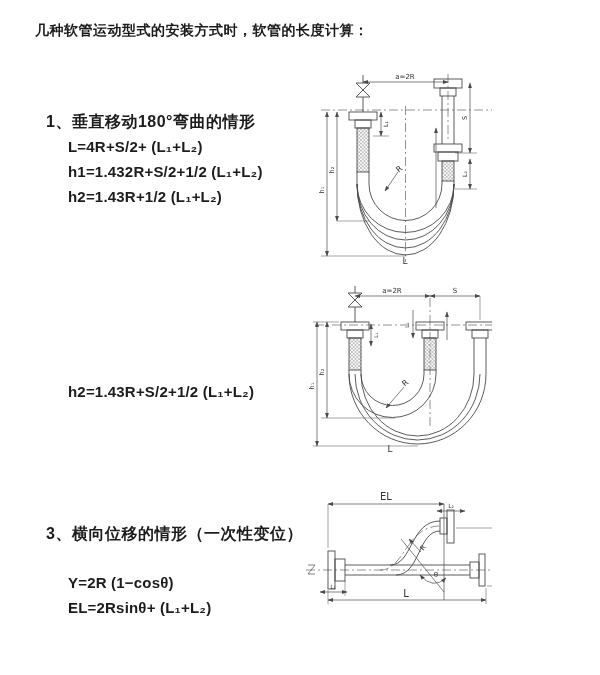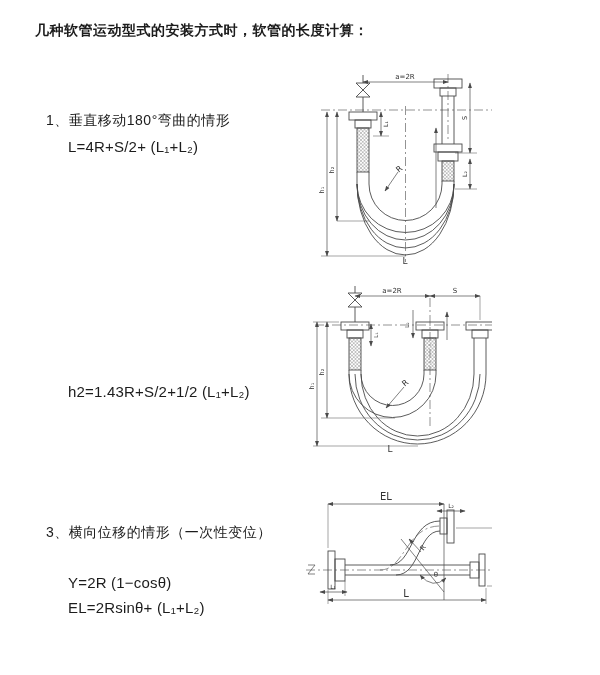--- a/index.html
+++ b/index.html
@@ -10,42 +10,44 @@
     font-family:"Liberation Sans","DejaVu Sans",sans-serif;
     color:#1c1c1c;
     overflow:hidden;
   }
   .doc-title{
     position:absolute;left:35px;top:22px;
     font-size:14px;font-weight:bold;letter-spacing:0.5px;
   }
   .sec-heading{
     position:absolute;left:46px;
-    font-size:14px;font-weight:normal;letter-spacing:0.5px;
+    font-size:16px;font-weight:bold;letter-spacing:0.5px;
   }
   .formula{
     position:absolute;left:68px;
-    font-size:15px;font-weight:normal;letter-spacing:0.2px;
+    font-size:15px;font-weight:bold;letter-spacing:0.2px;
   }
   .dia{position:absolute;}
   svg{display:block;}
   svg text{
     font-family:"DejaVu Sans","Liberation Sans",sans-serif;
     fill:#333;stroke:none;
   }
 </style>
 </head>
 <body>
 
 <div class="page">
 
   <div class="doc-title">几种软管运动型式的安装方式时，软管的长度计算：</div>
 
   <div class="sec-heading" style="top:112px">1、垂直移动180°弯曲的情形</div>
   <div class="formula" style="top:138px">L=4R+S/2+ (L₁+L₂)</div>
+  <div class="formula" style="top:163px">h1=1.432R+S/2+1/2 (L₁+L₂)</div>
+  <div class="formula" style="top:188px">h2=1.43R+1/2 (L₁+L₂)</div>
 
   <div class="formula" style="top:383px">h2=1.43R+S/2+1/2 (L₁+L₂)</div>
 
   <div class="sec-heading" style="top:524px">3、横向位移的情形（一次性变位）</div>
   <div class="formula" style="top:574px">Y=2R (1−cosθ)</div>
   <div class="formula" style="top:599px">EL=2Rsinθ+ (L₁+L₂)</div>
 
   <div class="dia" style="left:305px;top:70px">
   <svg width="290" height="195" viewBox="0 0 290 195">
     <defs>

